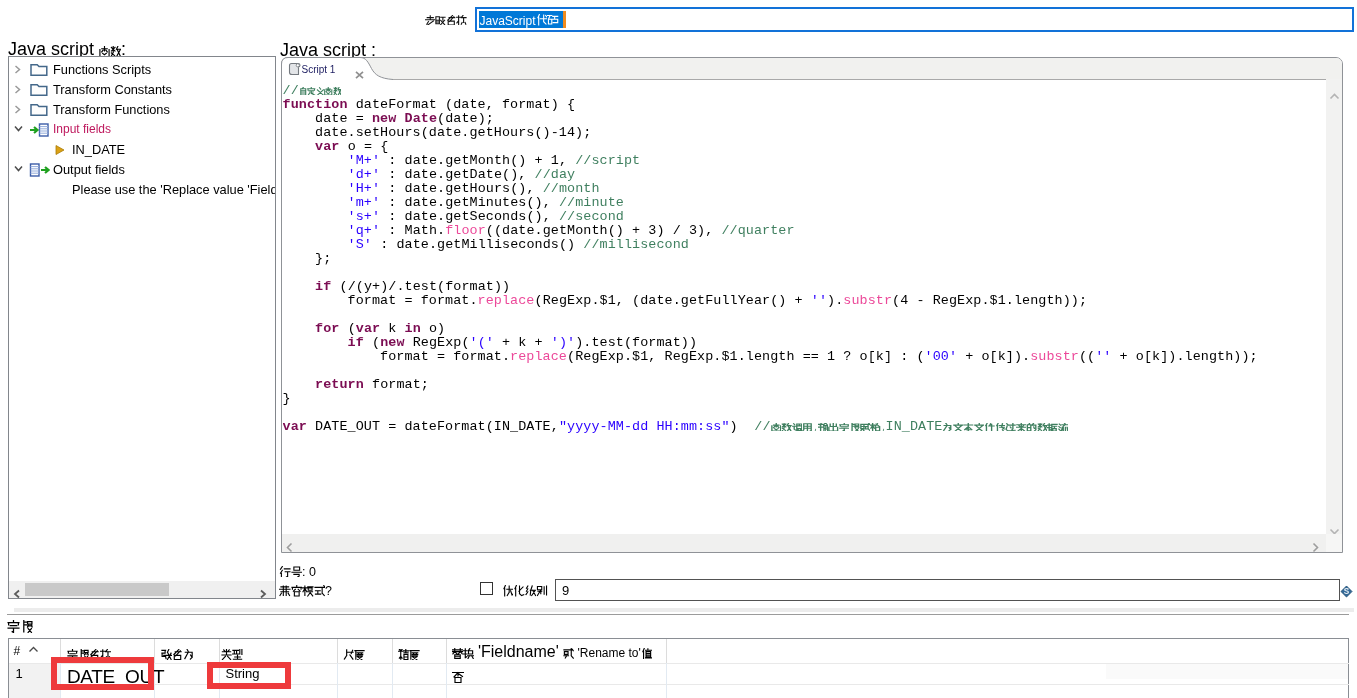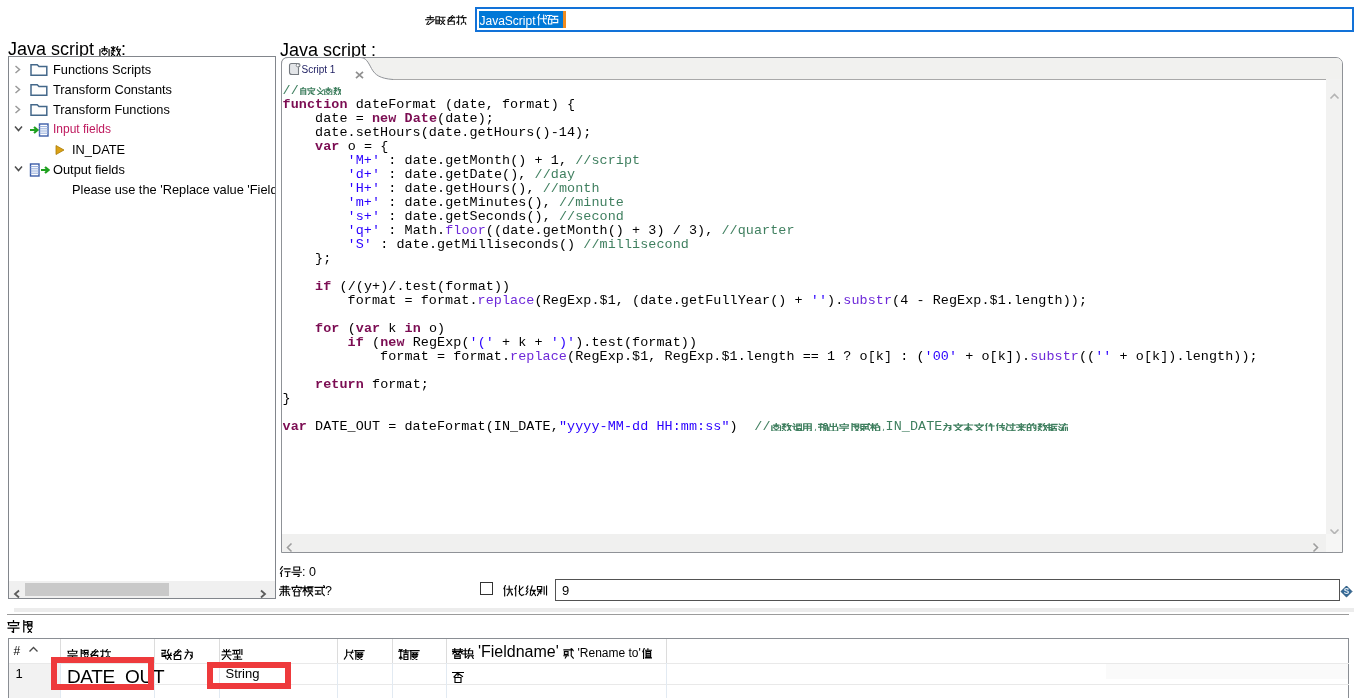--- a/index.html
+++ b/index.html
@@ -3,21 +3,21 @@
 *{margin:0;padding:0;box-sizing:border-box}
 body{width:1357px;height:698px;overflow:hidden;background:#fff;font-family:"Liberation Sans",sans-serif;-webkit-font-smoothing:antialiased}
 #r{position:relative;width:1357px;height:698px}
 #r div{position:absolute}
 svg.k{display:inline-block}
 svg.k path{stroke:currentColor;fill:none;stroke-linecap:square}
 pre{font-family:"Liberation Mono",monospace;font-size:13.42px;line-height:14px;white-space:pre;letter-spacing:0.08px}
 .kw{color:#7b0c52;font-weight:bold}
 .st{color:#2a00ff}
 .cm{color:#3f7f5f}
-.fn{color:#6d28d9}
+.fn{color:#ec4899}
 .lbl{color:#000;font-size:18px;white-space:nowrap}
 </style></head><body>
 <div id="r">
 <div style="left:424.5px;top:9.5px;color:#111"><svg class="k" style="width:10.5px;height:10.5px;vertical-align:-1.5px" viewBox="0 0 12 12">
         <path d="M6 1V5.5M2.5 3H9.5M0.5 5.5H11.5M4 7.5L2 10.5M9.5 7L3 11.5" stroke-width="1.25"></path>
       </svg><svg class="k" style="width:10.5px;height:10.5px;vertical-align:-1.5px" viewBox="0 0 12 12">
         <path d="M1 2H5V10H1ZM1 6H5M1 8H5M6.5 2.5H11.5M9 2.5V6M6.5 6L11 11M11 6L6.5 11" stroke-width="1.25"></path>
       </svg><svg class="k" style="width:10.5px;height:10.5px;vertical-align:-1.5px" viewBox="0 0 12 12">
         <path d="M7.5 0.5L2 6M3.5 3H10M9 2L4 7.5M2.5 7H9.5V11.5H2.5Z" stroke-width="1.25"></path>
       </svg><svg class="k" style="width:10.5px;height:10.5px;vertical-align:-1.5px" viewBox="0 0 12 12">

